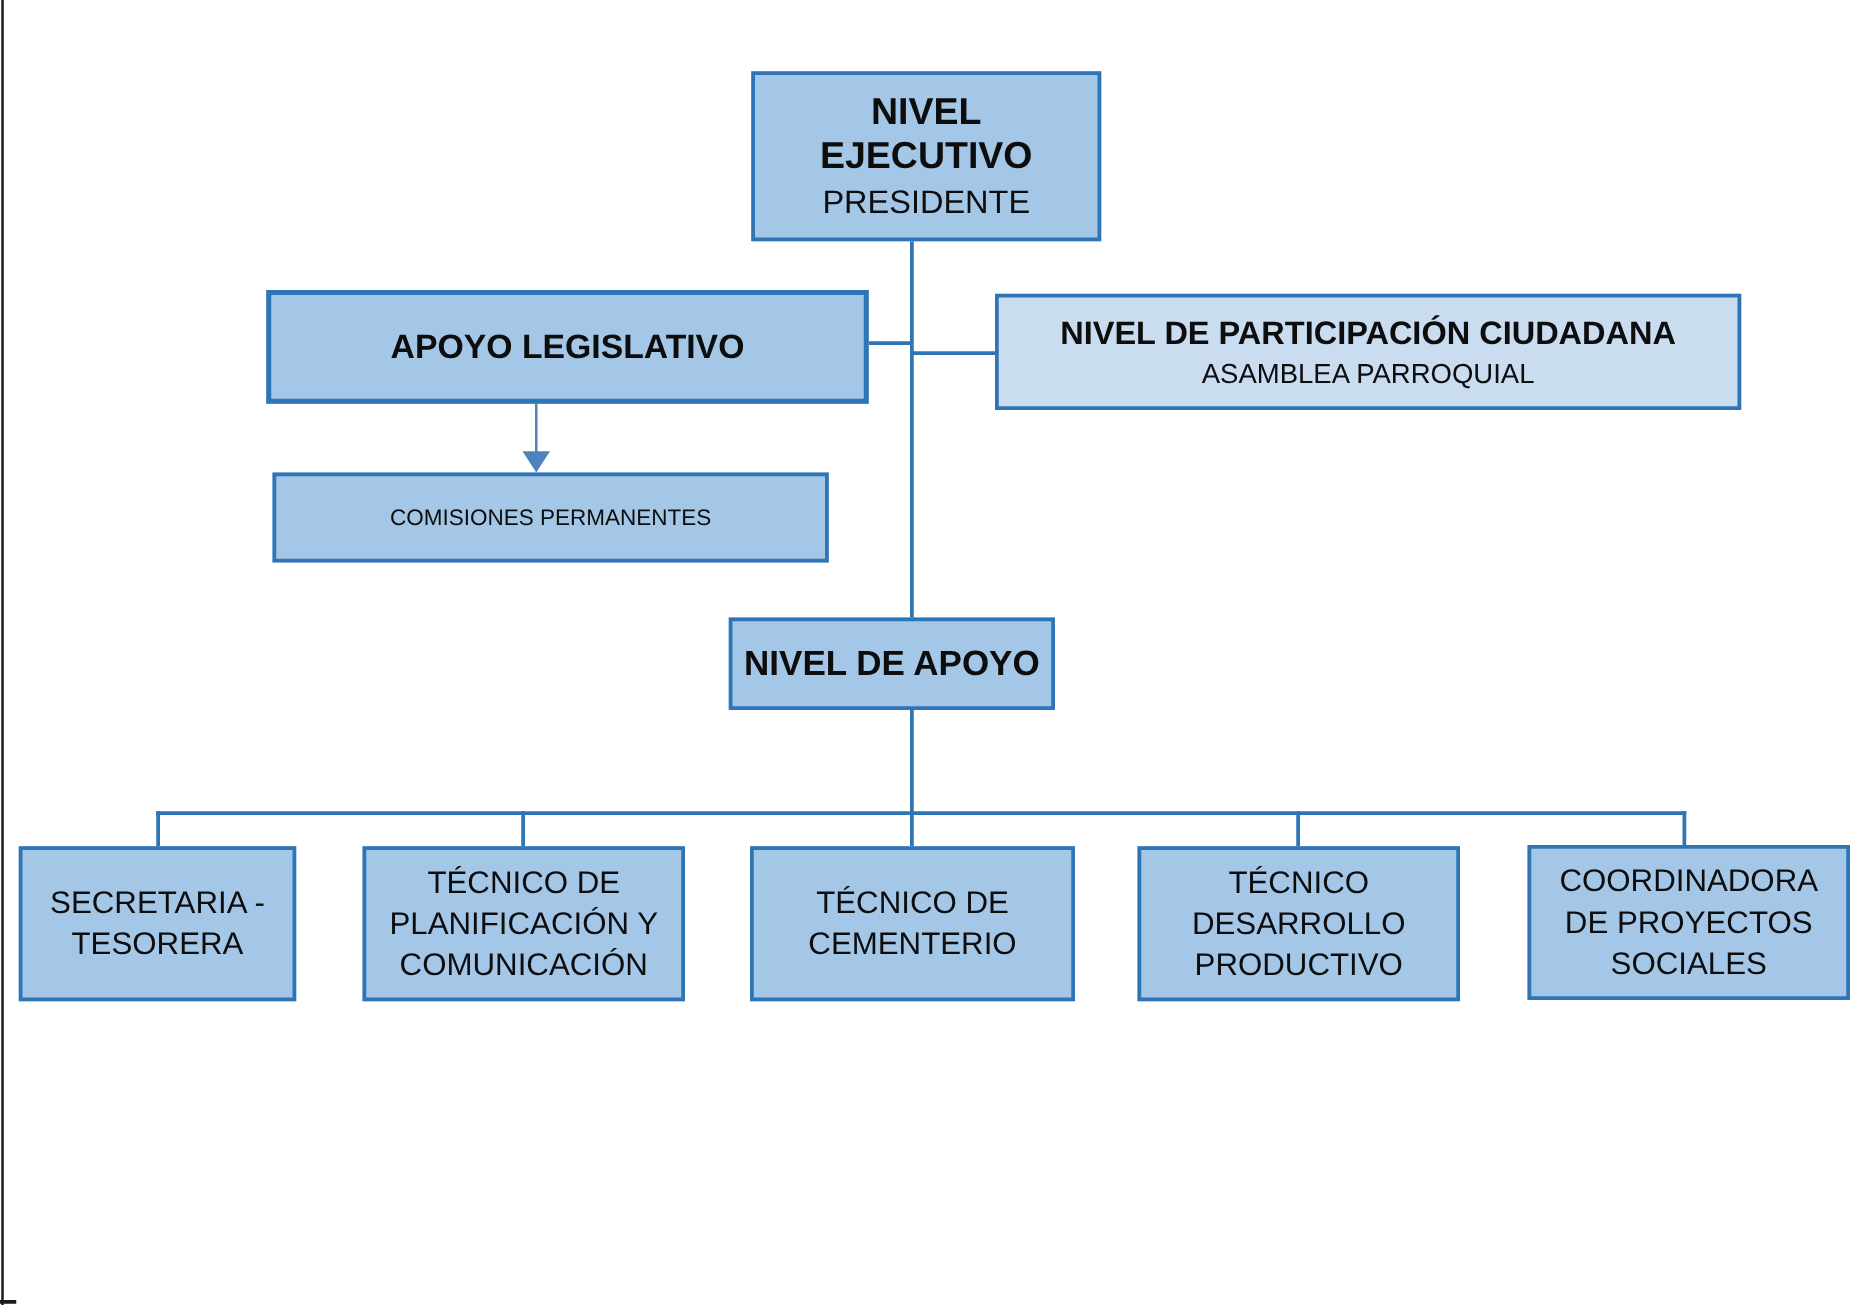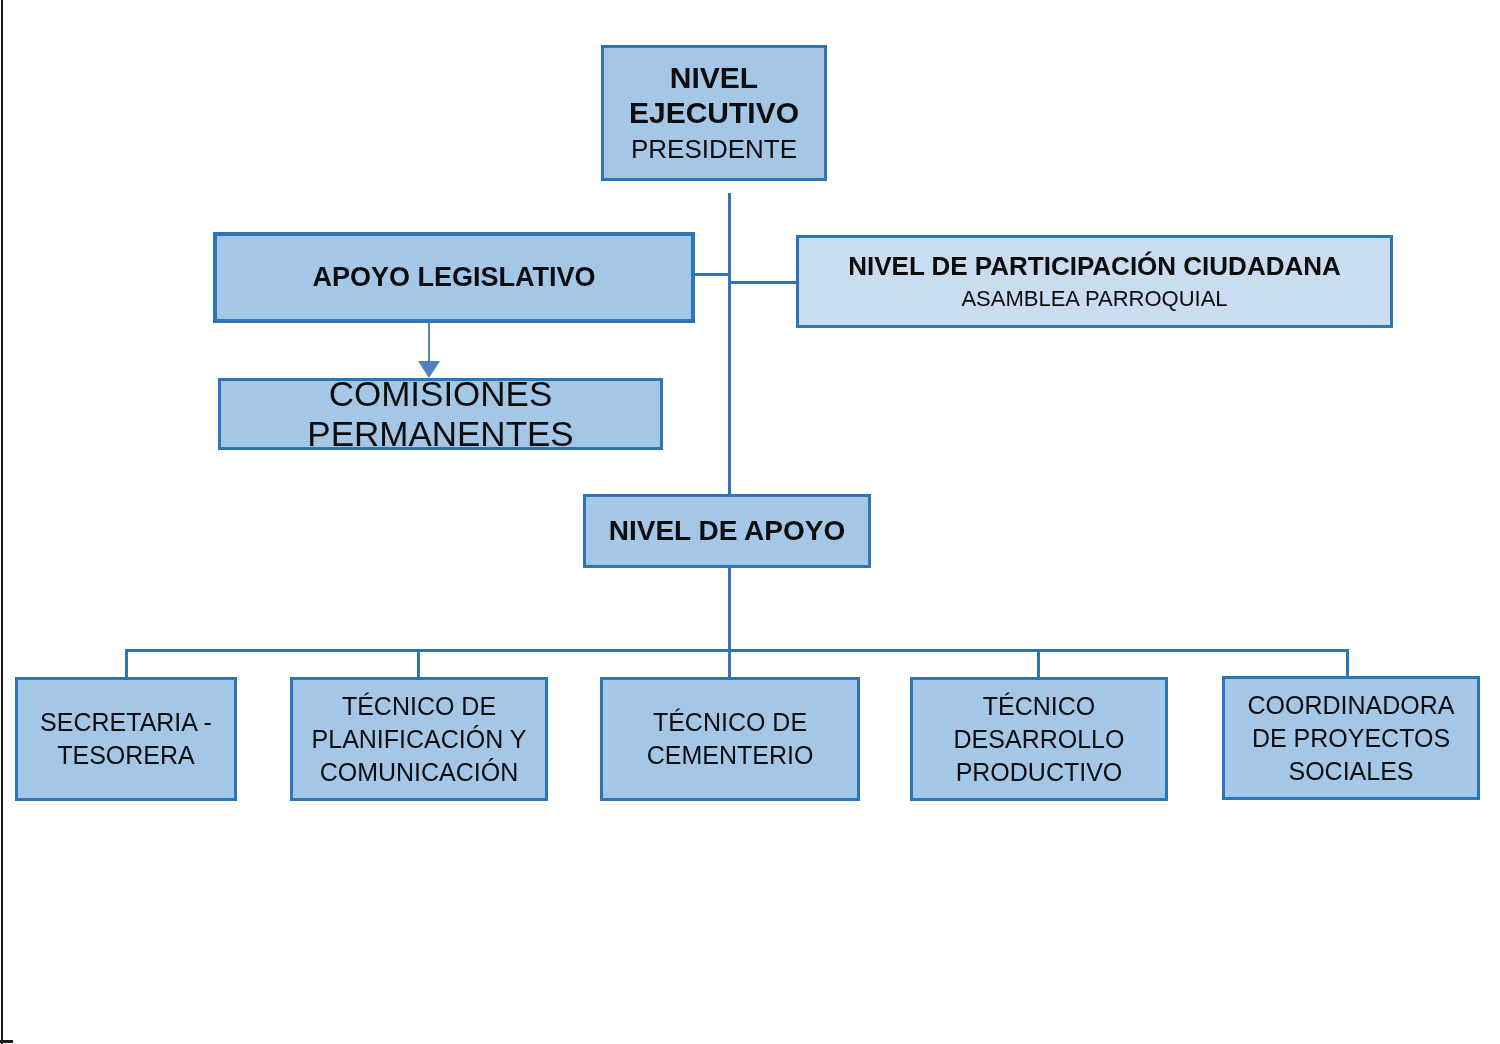--- a/index.html
+++ b/index.html
@@ -42,37 +42,37 @@
     box-sizing: border-box;
     background: var(--box-fill, #a4c7e8);
     border: 3px solid var(--line, #2e75b6);
     display: flex; flex-direction: column;
     align-items: center; justify-content: center;
     text-align: center;
     color: var(--text, #0d0d0d);
   }
   .node .title, .node .subtitle, .node .label { white-space: pre-line; }
 
-  .ejecutivo     { left: 601px; top: 45px;  width: 226px; height: 136px; }
+  .ejecutivo     { left: 601px; top: 57px;  width: 280px; height: 136px; }
   .ejecutivo .title    { font-size: 30px; font-weight: bold; line-height: 1.15; }
   .ejecutivo .subtitle { font-size: 26px; margin-top: 4px; }
 
   .legislativo   { left: 213px; top: 232px; width: 482px; height: 91px; border-width: 4px; }
   .legislativo .title    { font-size: 27px; font-weight: bold; }
   .legislativo .subtitle { font-size: 24px; margin-top: 5px; }
 
   .participacion { left: 796px; top: 235px; width: 597px; height: 93px;
                    background: var(--box-fill-light, #c9dcf0); }
   .participacion .title    { font-size: 26px; font-weight: bold; }
   .participacion .subtitle { font-size: 22px; margin-top: 4px; }
 
   .comisiones    { left: 218px; top: 378px; width: 445px; height: 72px; }
-  .comisiones .label { font-size: 35px; }
+  .comisiones .label { font-size: 18px; }
 
-  .apoyo         { left: 583px; top: 494px; width: 288px; height: 74px; }
+  .apoyo         { left: 583px; top: 494px; width: 261px; height: 74px; }
   .apoyo .title  { font-size: 28px; font-weight: bold; }
 
   .unit          { top: 677px; height: 124px; }
   .unit .label   { font-size: 25px; line-height: 1.32; }
   .u1 { left: 15px;   width: 222px; }
   .u2 { left: 290px;  width: 258px; }
   .u3 { left: 600px;  width: 260px; }
   .u4 { left: 910px;  width: 258px; }
   .u5 { left: 1222px; top: 676px; width: 258px; }
 </style>

